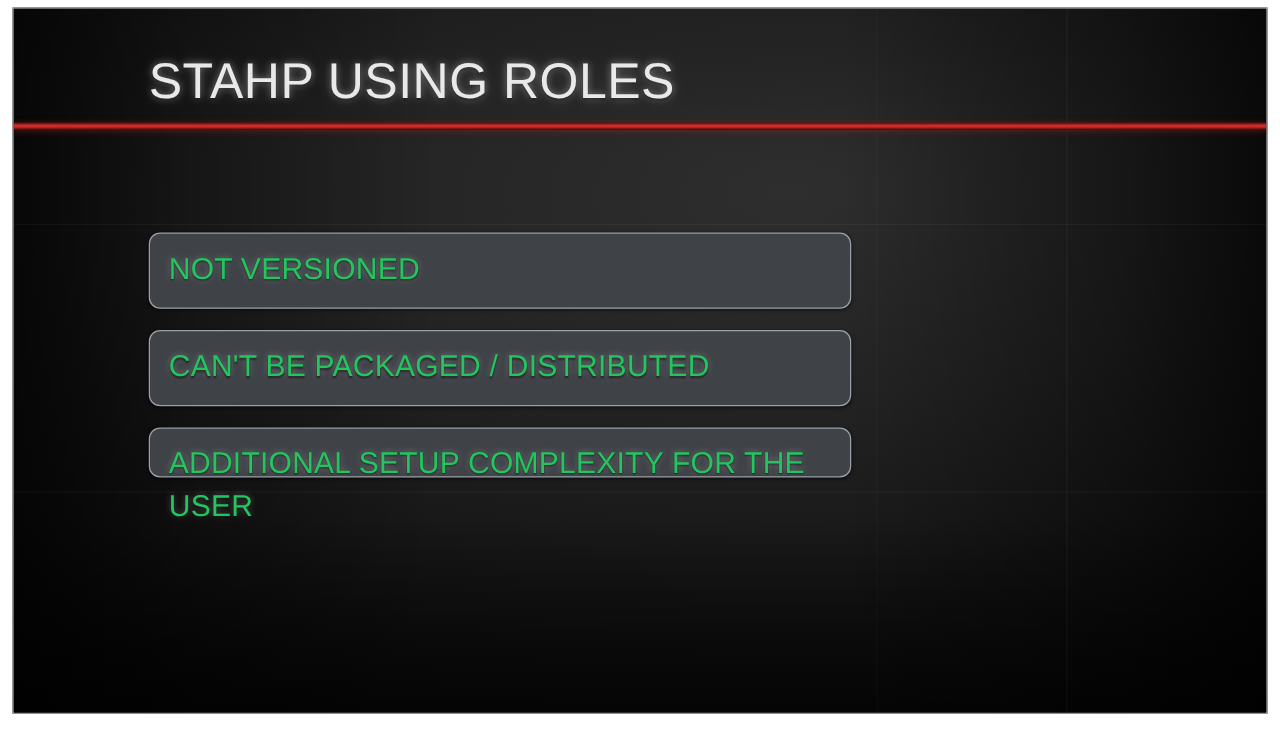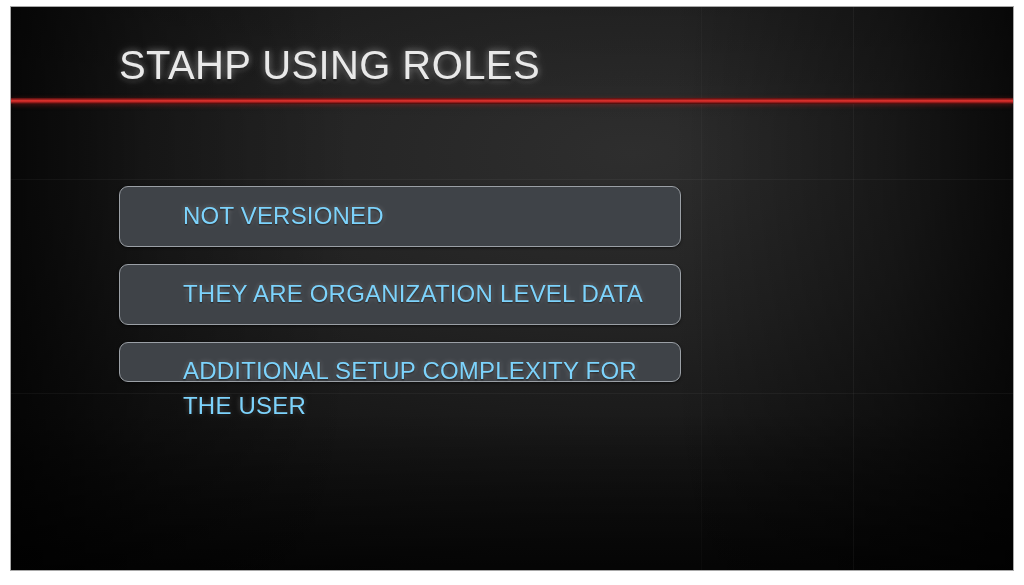--- a/index.html
+++ b/index.html
@@ -63,24 +63,23 @@
     background:#3f4348;
     border:1px solid #9ba0a6;
     border-radius:9px;
     margin-bottom:17px;
     box-shadow:0 1px 3px rgba(0,0,0,.55);
   }
   .box-text{
     position:relative;
     padding:12px 16px 13px 15px;
     font-size:24px;line-height:34px;
-    letter-spacing:.2px;color:#7dd3fc;
+    letter-spacing:.2px;color:#22c55e;
     text-shadow:0 0 5px rgba(255,255,255,.30),0 1px 2px rgba(0,0,0,.8);
     white-space:nowrap;
-    margin-left:48px;
   }
   
   .box--overflow{height:40px;margin-bottom:0;}
   .box--overflow .box-text{
     white-space:normal;
     padding:10px 16px 0 15px;
     line-height:35px;
   }
 </style>
 </head>
@@ -100,24 +99,24 @@
   </div>
 
   <div class="red-rule"></div>
 
   <div class="boxes">
 
     <div class="box">
       <div class="box-text">NOT VERSIONED</div>
     </div>
 
+    <div class="box">
+      <div class="box-text">CAN'T BE PACKAGED / DISTRIBUTED</div>
+    </div>
 
 
-    <div class="box">
-      <div class="box-text">THEY ARE ORGANIZATION LEVEL DATA</div>
-    </div>
 
     <div class="box box--overflow">
       <div class="box-text">ADDITIONAL SETUP COMPLEXITY FOR THE USER</div>
     </div>
 
   </div>
 </div>
 
 </body></html>

